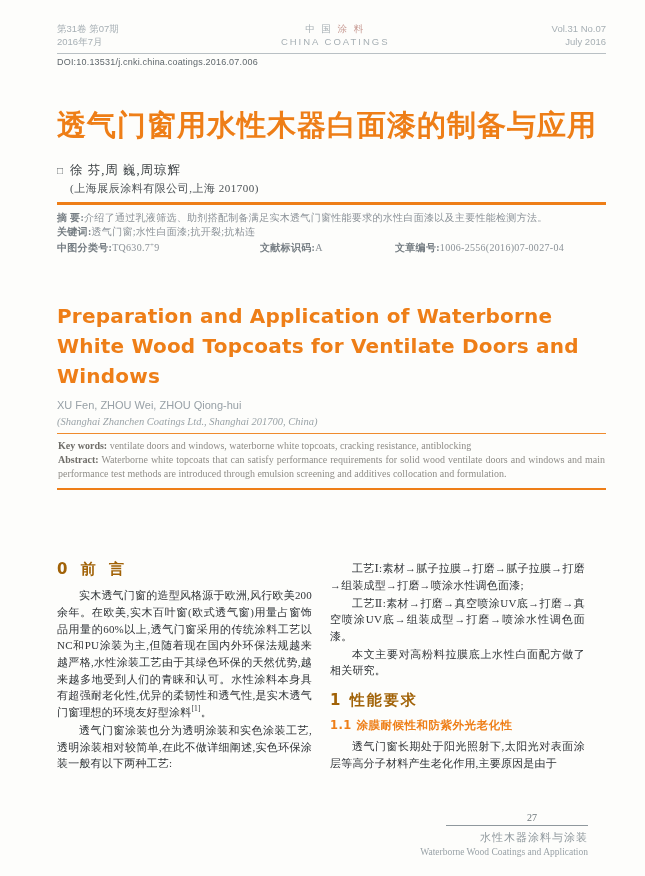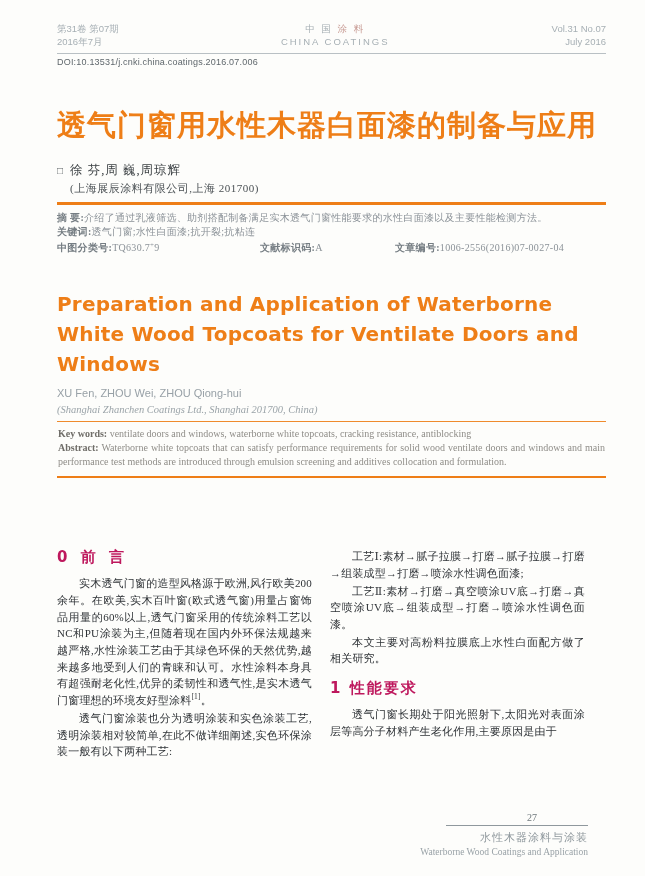--- a/index.html
+++ b/index.html
@@ -41,42 +41,42 @@
   
   .abs-cn { margin-top:6px; font-size:10px; line-height:14.5px; color:#8b9298; letter-spacing:.3px; }
   .abs-cn b { font-weight:bold; color:#757d83; }
   .meta-row { display:flex; margin-top:1px; }
   .meta-row .m1 { width:203px; }
   .meta-row .m2 { width:135px; }
   .meta-row .m3 { flex:1; }
   sup { font-size:7px; vertical-align:super; line-height:0; }
   
   .title-en {
-    margin-top:34px;
+    margin-top:46px;
     font-family:"DejaVu Sans","Liberation Sans",sans-serif;
     font-weight:bold; font-size:20px; line-height:1.5;
     color:#ee7e17; letter-spacing:.2px;
   }
   .authors-en { margin-top:8px; font-size:11px; color:#98a1a7;
                 font-family:"Liberation Sans","DejaVu Sans",sans-serif; }
   .affil-en { margin-top:5px; font-size:10.5px; font-style:italic; color:#9aa3a8; }
   
   .abs-en {
     margin-top:6px;
     border-top:1.5px solid #ef8b2d; border-bottom:2.5px solid #ee7e17;
     padding:5px 1px 7px 1px;
     font-size:10px; line-height:14px; color:#8f8d88; text-align:justify;
   }
   .abs-en b { color:#6f6d68; }
   
   .cols { display:flex; gap:18px; margin-top:70px; }
   .col-l, .col-r { width:255px; }
   h2.sec {
     font-family:"DejaVu Sans","Liberation Sans",sans-serif;
-    font-size:15px; font-weight:bold; color:#be185d; letter-spacing:4px;
+    font-size:15px; font-weight:bold; color:#a16207; letter-spacing:4px;
     margin-bottom:8px;
   }
   h3.subsec {
     font-family:"DejaVu Sans","Liberation Sans",sans-serif;
     font-size:11.5px; font-weight:bold; color:#ee7e17;
     margin:7px 0 5px 0; letter-spacing:.5px;
   }
   .cols p {
     font-size:11px; line-height:1.52; text-align:justify;
     text-indent:2em; color:#2f3337; letter-spacing:.2px;
@@ -148,20 +148,21 @@
     <div class="col-l">
       <h2 class="sec">0 前 言</h2>
       <p><span>实木透气门窗的造型风格源于欧洲,风行欧美200余年。在欧美,实木百叶窗(欧式透气窗)用量占窗饰品用量的60%以上,透气门窗采用的传统涂料工艺以NC和PU涂装为主,但随着现在国内外环保法规越来越严格,水性涂装工艺由于其绿色环保的天然优势,越来越多地受到人们的青睐和认可。水性涂料本身具有超强耐老化性,优异的柔韧性和透气性,是实木透气门窗理想的环境友好型涂料</span><sup>[1]</sup><span>。</span></p>
       <p class="mt6">透气门窗涂装也分为透明涂装和实色涂装工艺,透明涂装相对较简单,在此不做详细阐述,实色环保涂装一般有以下两种工艺:</p>
     </div>
     <div class="col-r">
       <p>工艺Ⅰ:素材→腻子拉膜→打磨→腻子拉膜→打磨→组装成型→打磨→喷涂水性调色面漆;</p>
       <p class="mt6">工艺Ⅱ:素材→打磨→真空喷涂UV底→打磨→真空喷涂UV底→组装成型→打磨→喷涂水性调色面漆。</p>
       <p class="mt6">本文主要对高粉料拉膜底上水性白面配方做了相关研究。</p>
       <h2 class="sec" style="margin-top:12px; letter-spacing:2px;">1 性能要求</h2>
+      <h3 class="subsec">1.1 涂膜耐候性和防紫外光老化性</h3>
       <p>透气门窗长期处于阳光照射下,太阳光对表面涂层等高分子材料产生老化作用,主要原因是由于</p>
     </div>
   </div>
 
 
   <div class="footer">
     <div class="pageno-box">27</div>
     <div class="col-cn">水性木器涂料与涂装</div>
     <div class="col-en">Waterborne Wood Coatings and Application</div>
   </div>

